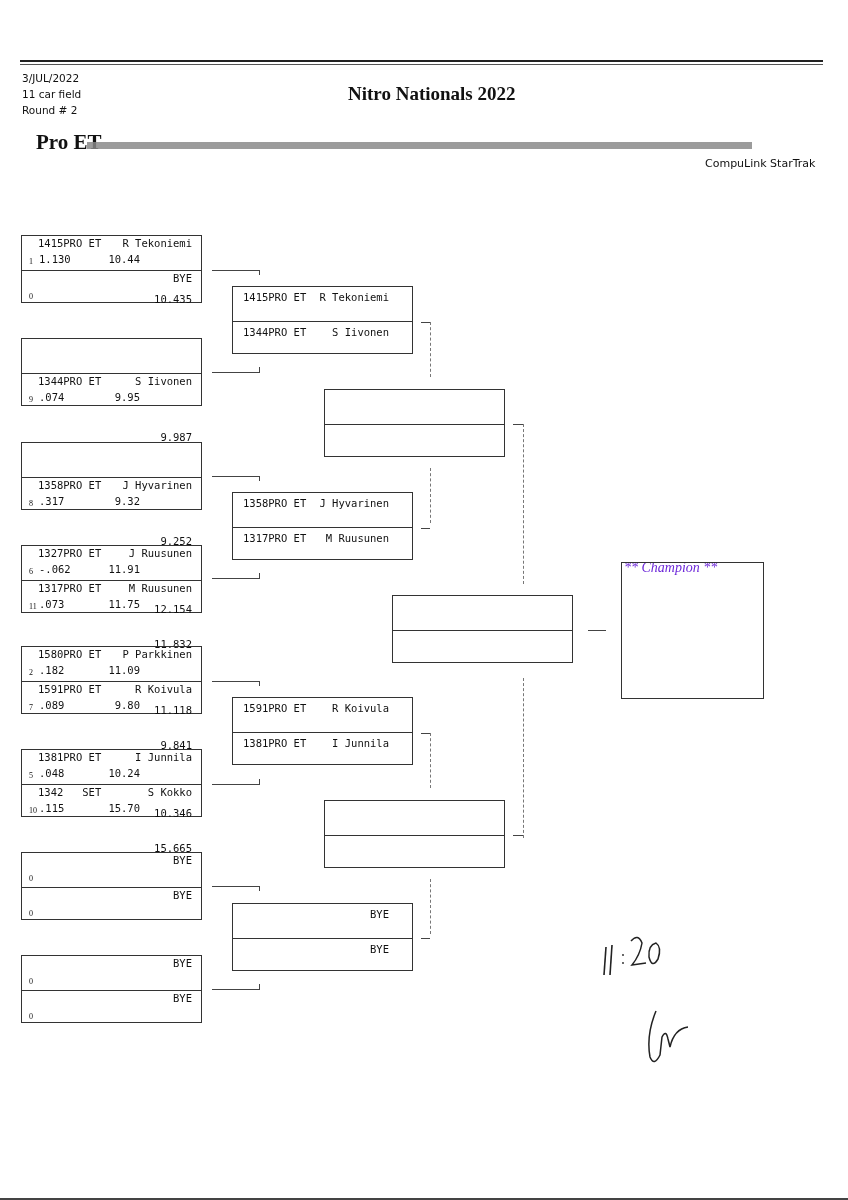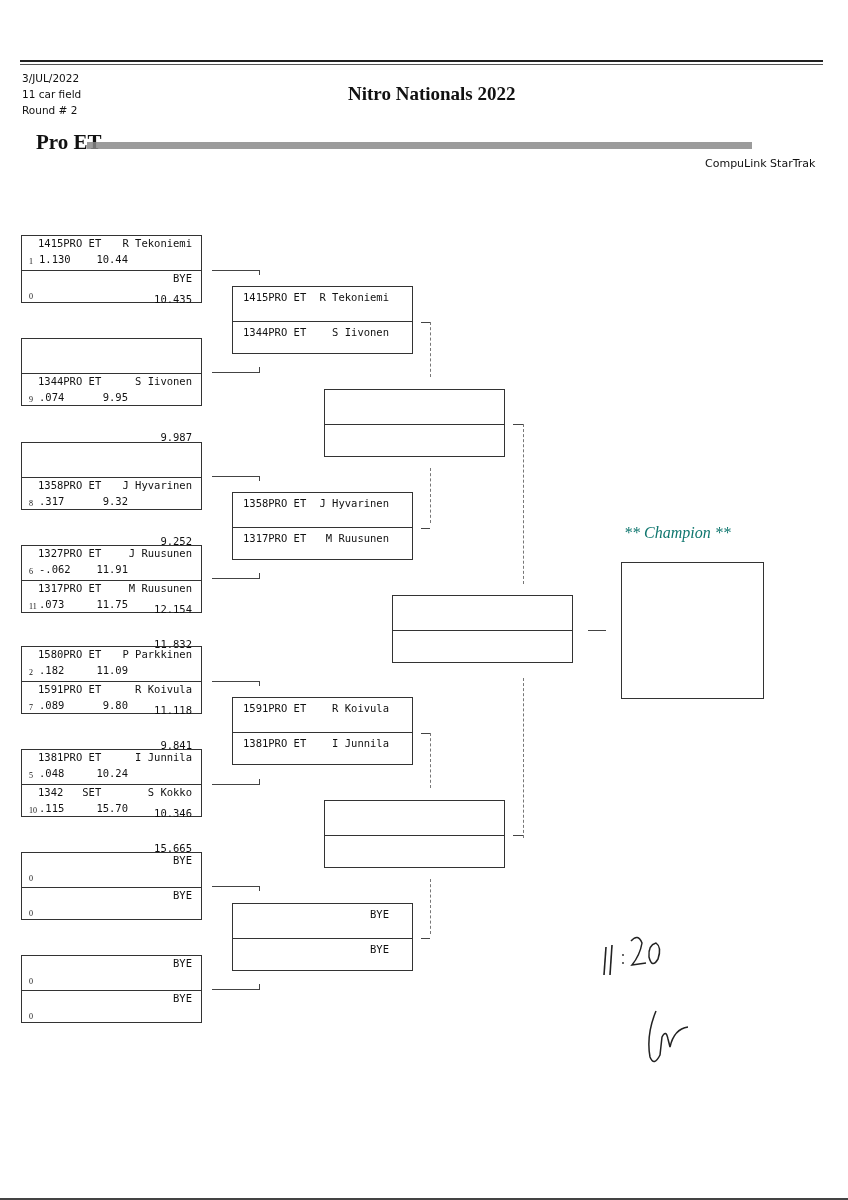--- a/index.html
+++ b/index.html
@@ -25,32 +25,32 @@
   
   .r1box { position: absolute; width: 181px; height: 68px; border: 1px solid #333; box-sizing: border-box; }
   .r1half { position: absolute; left: 0; width: 100%; height: 34px; }
   .r1half.top { top: 0; }
   .r1half.bot { top: 34px; border-top: 1px solid #333; }
   .mono { font-family: "DejaVu Sans Mono", monospace; font-size: 10.5px; color: #111; white-space: pre; }
   .car { position: absolute; left: 16px; top: 1px; }
   .name { position: absolute; right: 9px; top: 1px; }
   .seed { position: absolute; left: 7px; top: 21px; font-family: "Liberation Serif", serif; font-size: 8px; }
   .rt { position: absolute; left: 17px; top: 17px; }
-  .et { position: absolute; right: 73px; top: 17px; }
+  .et { position: absolute; right: 61px; top: 17px; }
   .spd { position: absolute; right: 9px; top: 17px; margin-top: 40px; }
 
   
   .r2box { position: absolute; width: 181px; height: 68px; border: 1px solid #333; box-sizing: border-box; }
   .r2half { position: absolute; left: 0; width: 100%; height: 34px; }
   .r2half.top { top: 0; }
   .r2half.bot { top: 34px; border-top: 1px solid #333; }
   .r2car { position: absolute; left: 10px; top: 4px; }
   .r2name { position: absolute; right: 23px; top: 4px; }
 
-  .champ-label { left: 624px; top: 524px; font-family: "Liberation Serif", serif; font-style: italic; font-size: 16px; color: #0f766e; }
+  .champ-label { left: 624px; top: 560px; font-family: "Liberation Serif", serif; font-style: italic; font-size: 14px; color: #6d28d9; }
   .champ-box { left: 621px; top: 562px; width: 143px; height: 137px; border: 1px solid #333; box-sizing: border-box; }
 
   .hline { position: absolute; height: 1px; background: #444; }
   .vtick { position: absolute; width: 1px; height: 5px; background: #444; }
   .vdash { position: absolute; width: 1px; border-left: 1px dashed #777; }
 </style>
 </head>
 <body>
 
 <div class="abs rule-top1"></div>

